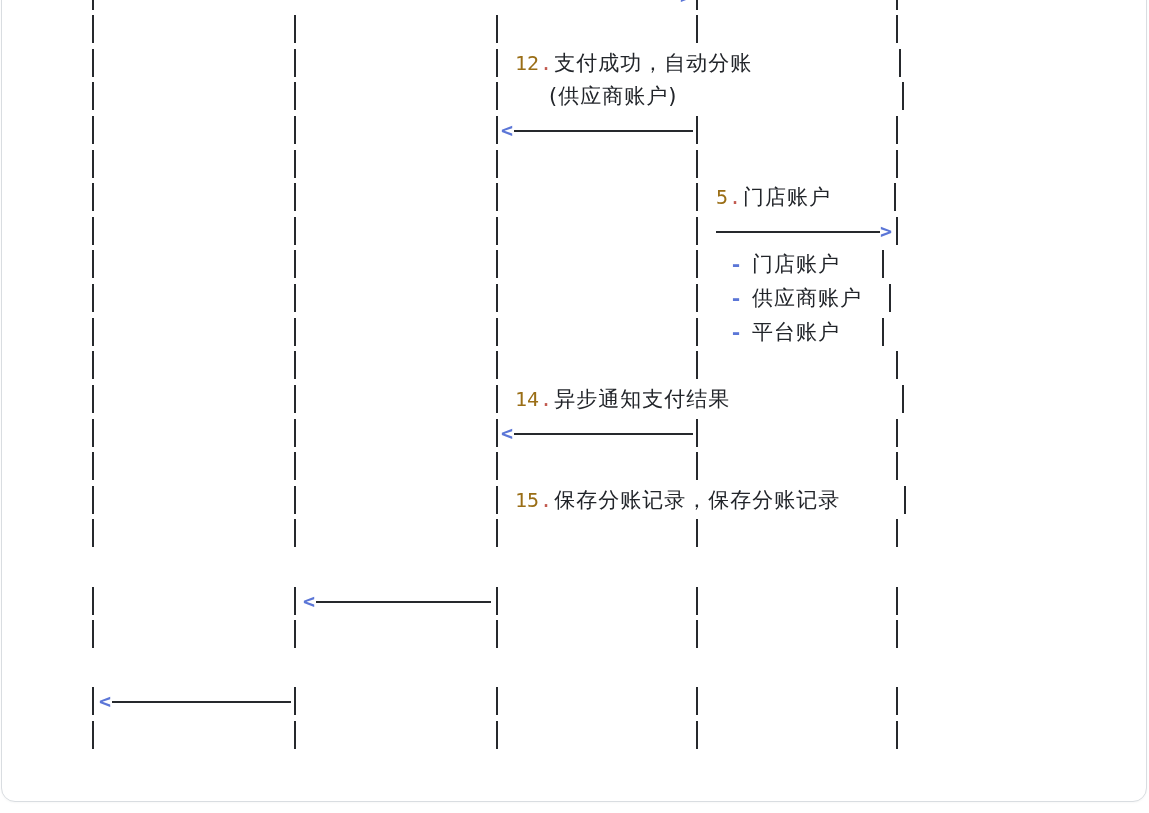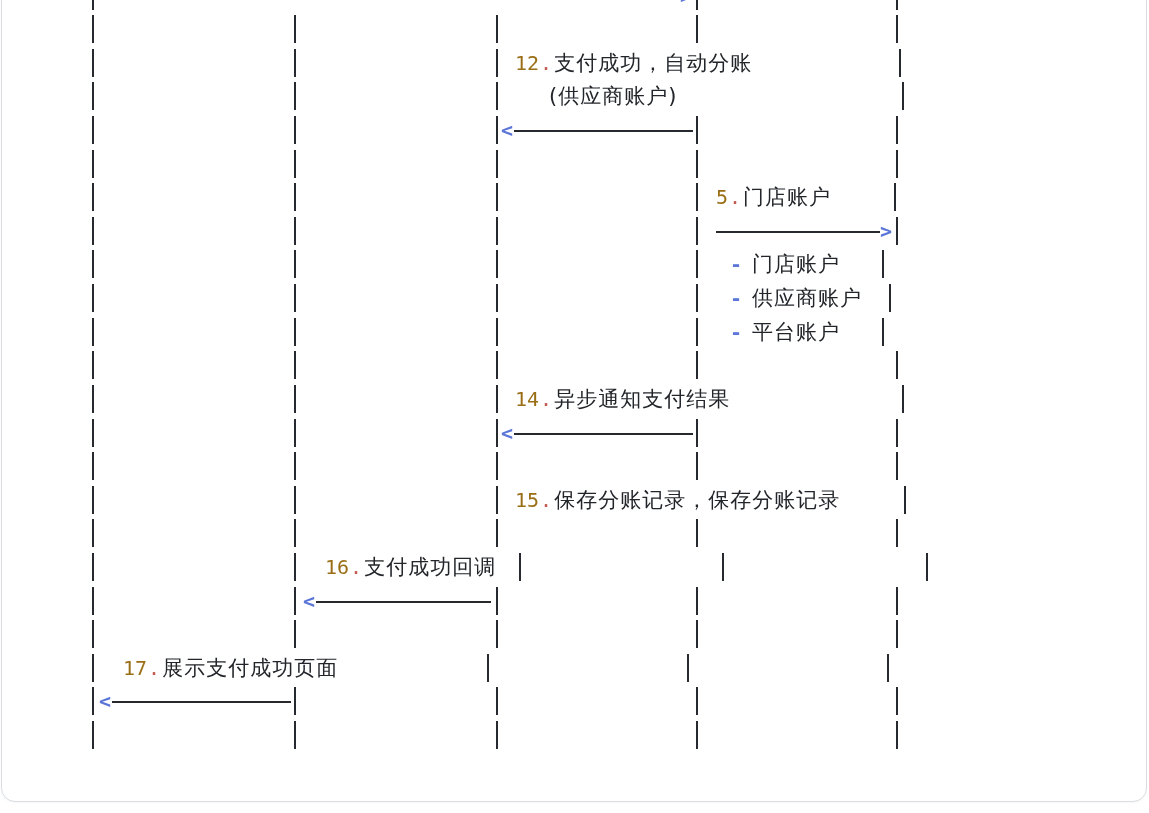--- a/index.html
+++ b/index.html
@@ -164,50 +164,35 @@
       <div class="pipe" style="left: 904px;"></div>
       <div class="txt" style="left: 515px;"><span class="num">15</span><span class="dot">.</span><span class="lbl">保存分账记录，保存分账记录</span></div>
     </div>
     <div class="row" style="top: 516px;">
       <div class="pipe" style="left: 92px;"></div>
       <div class="pipe" style="left: 294px;"></div>
       <div class="pipe" style="left: 496px;"></div>
       <div class="pipe" style="left: 696px;"></div>
       <div class="pipe" style="left: 896px;"></div>
     </div>
-    <div class="row" style="top: 550px;">
-      <div class="pipe" style="left: 92px;"></div>
-      <div class="pipe" style="left: 294px;"></div>
-      <div class="pipe" style="left: 519px;"></div>
-      <div class="pipe" style="left: 722px;"></div>
-      <div class="pipe" style="left: 926px;"></div>
-      <div class="txt" style="left: 325px;"><span class="num">16</span><span class="dot">.</span><span class="lbl">支付成功回调</span></div>
-    </div>
     <div class="row" style="top: 584px;">
       <div class="pipe" style="left: 92px;"></div>
       <div class="pipe" style="left: 294px;"></div>
       <div class="pipe" style="left: 496px;"></div>
       <div class="pipe" style="left: 696px;"></div>
       <div class="pipe" style="left: 896px;"></div>
       <div class="aline" style="left: 316px; width: 175px;"></div>
       <span class="head" style="left: 303px;">&lt;</span>
     </div>
     <div class="row" style="top: 617px;">
       <div class="pipe" style="left: 92px;"></div>
       <div class="pipe" style="left: 294px;"></div>
       <div class="pipe" style="left: 496px;"></div>
       <div class="pipe" style="left: 696px;"></div>
       <div class="pipe" style="left: 896px;"></div>
-    </div>
-    <div class="row" style="top: 651px;">
-      <div class="pipe" style="left: 92px;"></div>
-      <div class="pipe" style="left: 487px;"></div>
-      <div class="pipe" style="left: 687px;"></div>
-      <div class="pipe" style="left: 887px;"></div>
-      <div class="txt" style="left: 123px;"><span class="num">17</span><span class="dot">.</span><span class="lbl">展示支付成功页面</span></div>
     </div>
     <div class="row" style="top: 684px;">
       <div class="pipe" style="left: 92px;"></div>
       <div class="pipe" style="left: 294px;"></div>
       <div class="pipe" style="left: 496px;"></div>
       <div class="pipe" style="left: 696px;"></div>
       <div class="pipe" style="left: 896px;"></div>
       <div class="aline" style="left: 112px; width: 179px;"></div>
       <span class="head" style="left: 99px;">&lt;</span>
     </div>

